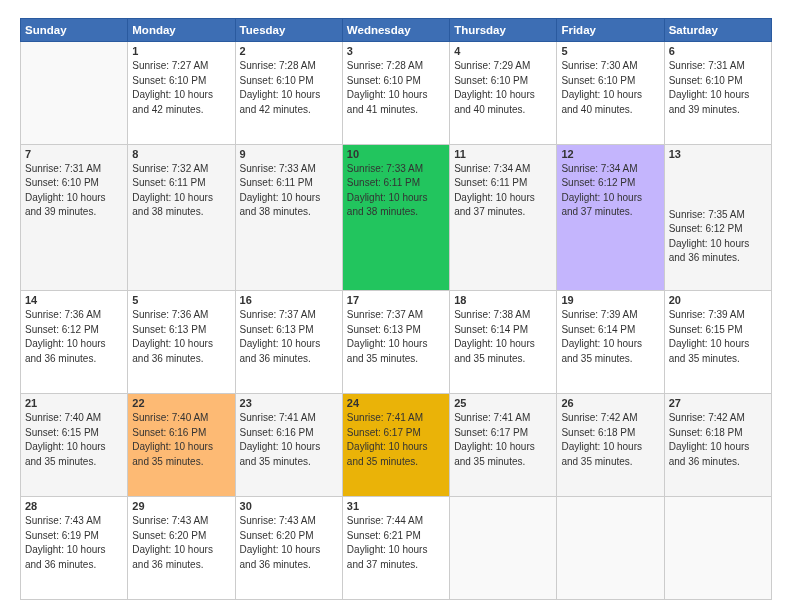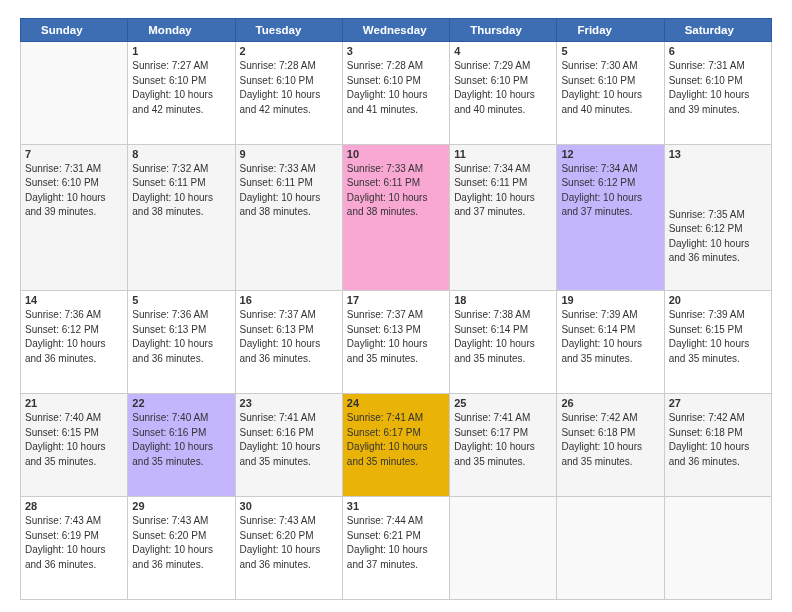--- a/index.html
+++ b/index.html
@@ -52,21 +52,21 @@
       border: 1px solid #ccc;
       border-collapse: collapse;
       width: 100%;
       table-layout: fixed;
     }
     .calendar th {
       background: #3d6eb4;
       color: #fff;
       font-size: 11.5px;
       font-weight: bold;
-      padding: 5px 20px;
+      padding: 5px 4px;
       text-align: left;
       border: 1px solid #2a5a9f;
     }
     .calendar td {
       border: 1px solid #ccc;
       vertical-align: top;
       padding: 3px 4px;
       font-size: 9.5px;
       color: #333;
       height: 88px;
@@ -164,21 +164,21 @@
 Daylight: 10 hours
 and 38 minutes.</div>
           </td>
           <td style="background: rgb(245, 245, 245);">
             <div class="day-number">9</div>
             <div class="day-info" style="white-space: pre-line;">Sunrise: 7:33 AM
 Sunset: 6:11 PM
 Daylight: 10 hours
 and 38 minutes.</div>
           </td>
-          <td style="background: #f9a8d4; margin-top: 16px;">
+          <td style="background: #22c55e; margin-top: 16px;">
             <div class="day-number">10</div>
             <div class="day-info" style="white-space: pre-line;">Sunrise: 7:33 AM
 Sunset: 6:11 PM
 Daylight: 10 hours
 and 38 minutes.</div>
           </td>
           <td style="background: rgb(245, 245, 245);">
             <div class="day-number">11</div>
             <div class="day-info" style="white-space: pre-line;">Sunrise: 7:34 AM
 Sunset: 6:11 PM
@@ -252,21 +252,21 @@
           </td>
         </tr>
         <tr>
           <td style="background: rgb(245, 245, 245);">
             <div class="day-number">21</div>
             <div class="day-info" style="white-space: pre-line;">Sunrise: 7:40 AM
 Sunset: 6:15 PM
 Daylight: 10 hours
 and 35 minutes.</div>
           </td>
-          <td style="background: #c4b5fd;">
+          <td style="background: #fdba74;">
             <div class="day-number">22</div>
             <div class="day-info" style="white-space: pre-line;">Sunrise: 7:40 AM
 Sunset: 6:16 PM
 Daylight: 10 hours
 and 35 minutes.</div>
           </td>
           <td style="background: rgb(245, 245, 245);">
             <div class="day-number">23</div>
             <div class="day-info" style="white-space: pre-line;">Sunrise: 7:41 AM
 Sunset: 6:16 PM

